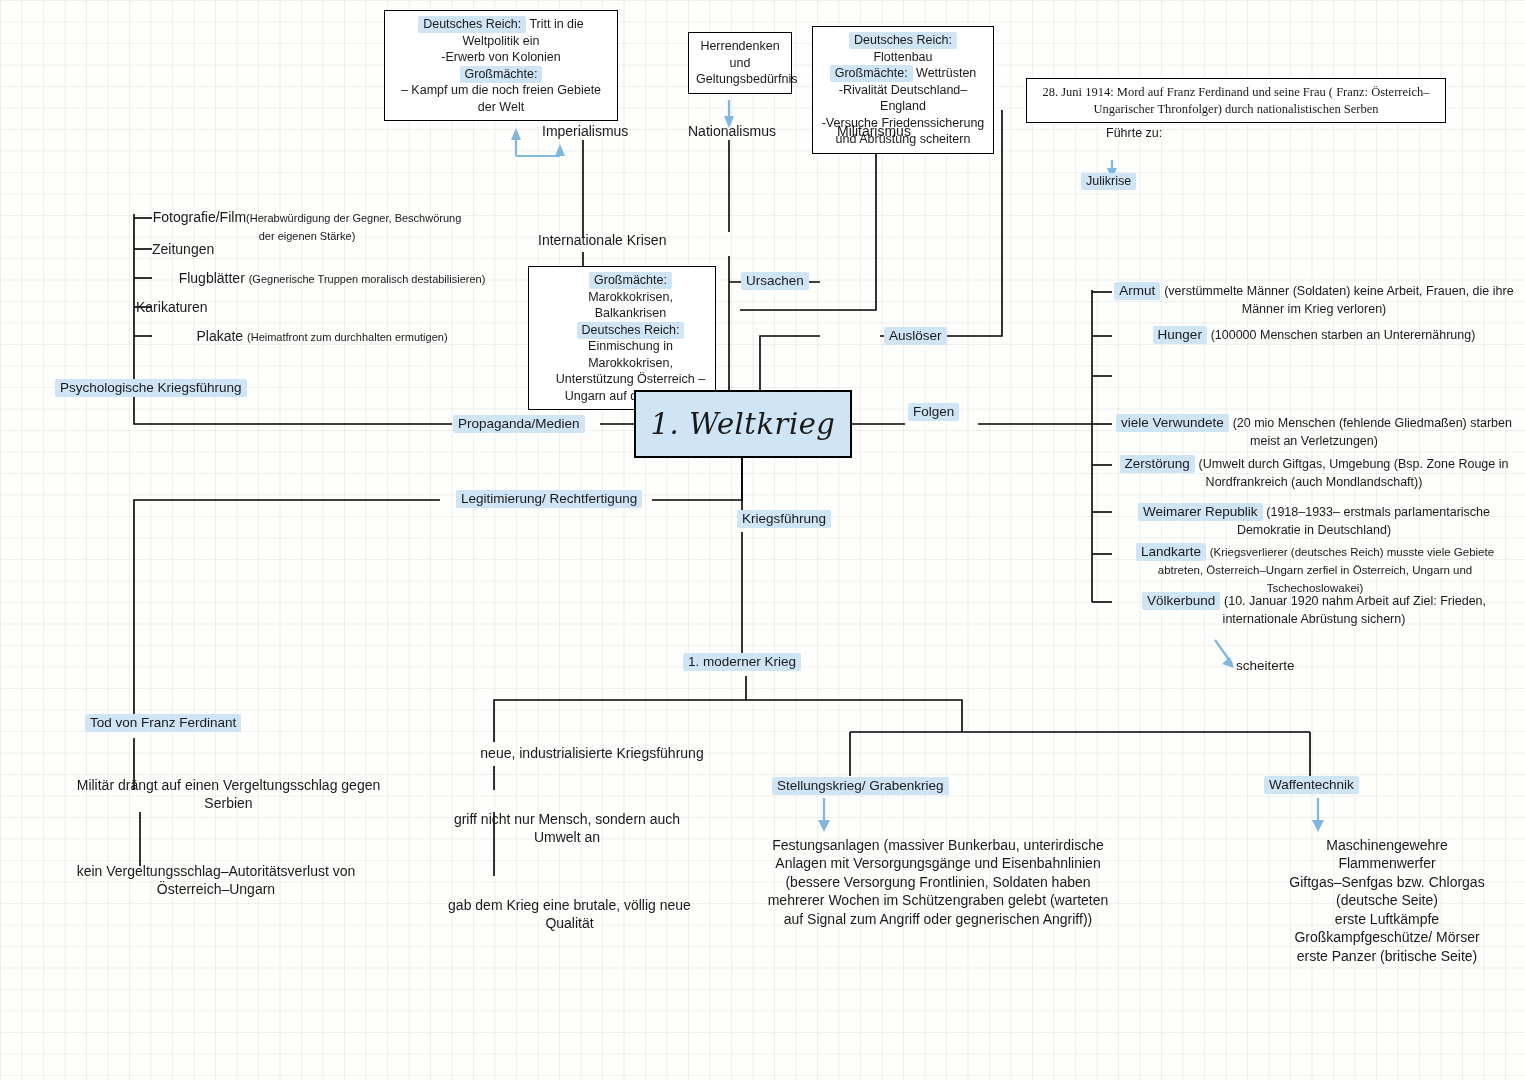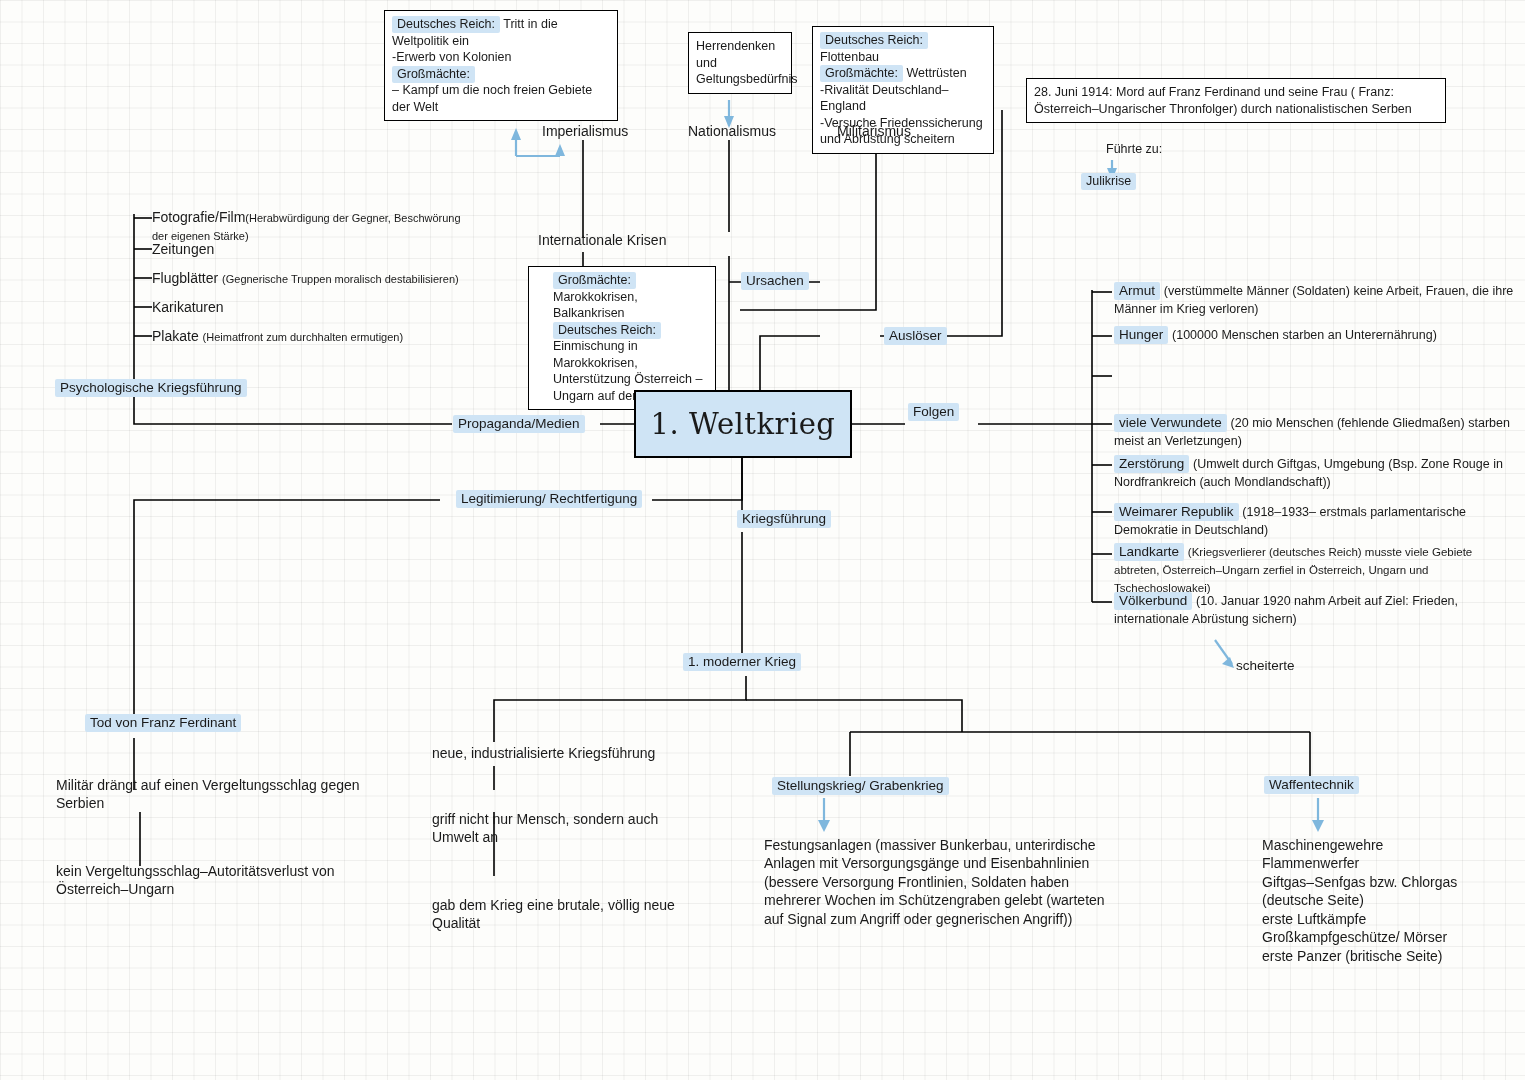--- a/index.html
+++ b/index.html
@@ -26,20 +26,21 @@
     position: absolute;
     left: 0; top: 0;
     width: 1525px;
     height: 1080px;
     pointer-events: none;
   }
   .node {
     position: absolute;
     box-sizing: border-box;
     line-height: 1.32;
+    text-align: center;
   }
   .hl {
     background: #cfe4f5;
     padding: 1px 5px 2px 5px;
     border-radius: 2px;
     display: inline;
     box-decoration-break: clone;
     -webkit-box-decoration-break: clone;
   }
   .plain { display: inline; }
@@ -50,20 +51,21 @@
   }
   .t13 { font-size: 13.5px; }
   .t12 { font-size: 12.5px; }
   .t11 { font-size: 11.5px; }
   .t14 { font-size: 14px; }
   .center-node {
     border: 2px solid #000;
     background: #cfe4f5;
     text-align: center;
     font-family: "DejaVu Serif", serif;
+    font-style: italic;
     font-size: 29px;
     letter-spacing: 0.5px;
     display: flex;
     align-items: center;
     justify-content: center;
   }
   .bold { font-weight: bold; }
   .sm { font-size: 11px; }
   .indent { display: block; }
 </style>
@@ -167,24 +169,24 @@
   <div class="node t14" style="left:688px; top:122px;">Nationalismus</div>
 
   <div class="node box t12" style="left:812px; top:26px; width:182px;">
     <div><span class="hl">Deutsches Reich:</span><span class="plain"> Flottenbau</span></div>
     <div><span class="hl">Großmächte:</span><span class="plain"> Wettrüsten</span></div>
     <div>-Rivalität Deutschland–England</div>
     <div>-Versuche Friedenssicherung und Abrüstung scheitern</div>
   </div>
   <div class="node t14" style="left:837px; top:122px;">Militarismus</div>
 
-  <div class="node box t12" style="left:1026px; top:78px; width:420px;">
+  <div class="node box t12" style="left:1026px; top:78px; width:420px;font-family:Liberation Serif, serif;">
     <div>28. Juni 1914: Mord auf Franz Ferdinand und seine Frau ( Franz: Österreich–Ungarischer Thronfolger) durch nationalistischen Serben</div>
   </div>
-  <div class="node t12" style="left:1106px; top:141px;">Führte zu:</div>
+  <div class="node t12" style="left:1106px; top:125px;">Führte zu:</div>
   <div class="node t12" style="left:1081px; top:173px;"><span class="hl">Julikrise</span></div>
 
   <div class="node t14" style="left:538px; top:231px;">Internationale Krisen</div>
   <div class="node box t12" style="left:528px; top:266px; width:188px;padding-left:24px;">
     <div><span class="hl">Großmächte:</span><span class="plain"> Marokkokrisen, Balkankrisen</span></div>
     <div><span class="hl">Deutsches Reich:</span><span class="plain"> Einmischung in Marokkokrisen, Unterstützung Österreich – Ungarn auf dem Balkan</span></div>
   </div>
 
   <div class="node t13" style="left:733px; top:272px;padding-left:8px;"><span class="hl">Ursachen</span></div>
   <div class="node t13" style="left:884px; top:327px;"><span class="hl">Auslöser</span></div>
@@ -203,21 +205,21 @@
 
   <div class="node t14" style="left:152px; top:208px; width:310px;">
     <span class="bold" style="font-weight:normal">Fotografie/Film</span><span class="sm">(Herabwürdigung der Gegner, Beschwörung der eigenen Stärke)</span>
   </div>
   <div class="node t14" style="left:152px; top:240px;">
     <span>Zeitungen</span>
   </div>
   <div class="node t14" style="left:152px; top:269px; width:360px;">
     <span>Flugblätter</span> <span class="sm">(Gegnerische Truppen moralisch destabilisieren)</span>
   </div>
-  <div class="node t14" style="left:152px; top:298px;">
+  <div class="node t14" style="left:136px; top:298px;">
     <span>Karikaturen</span>
   </div>
   <div class="node t14" style="left:152px; top:327px; width:340px;">
     <span>Plakate</span> <span class="sm">(Heimatfront zum durchhalten ermutigen)</span>
   </div>
 
   <div class="node t13" style="left:85px; top:714px;"><span class="hl">Tod von Franz Ferdinant</span></div>
   <div class="node t14" style="left:56px; top:776px; width:345px;">Militär drängt auf einen Vergeltungsschlag gegen Serbien</div>
   <div class="node t13" style="left:1114px; top:282px; width:400px;">
     <span class="hl">Armut</span> <span class="t12">(verstümmelte Männer (Soldaten) keine Arbeit, Frauen, die ihre Männer im Krieg verloren)</span>

